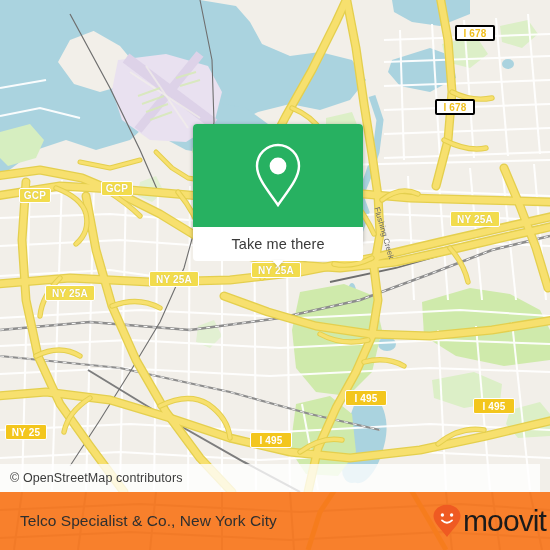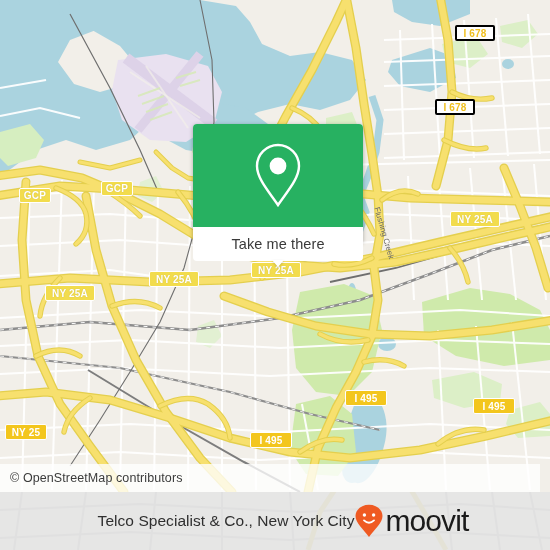--- a/index.html
+++ b/index.html
@@ -107,24 +107,24 @@
     filter: drop-shadow(0 1px 1px rgba(0,0,0,0.18));
   }
 
   
   #footer {
     position: absolute;
     left: 0;
     top: 492px;
     width: 550px;
     height: 58px;
-    background: #e5e5e5;
-    display: flex;
-    align-items: center;
-    justify-content: center;
+    background: #f97316;
+    display: flex;
+    align-items: center;
+    justify-content: space-between;
     overflow: hidden;
   }
   #footer .footer-title {
     font-size: 15.5px;
     color: #2f2f2f;
     padding-left: 20px;
     white-space: nowrap;
     letter-spacing: 0.05px;
     z-index: 3;
   }

